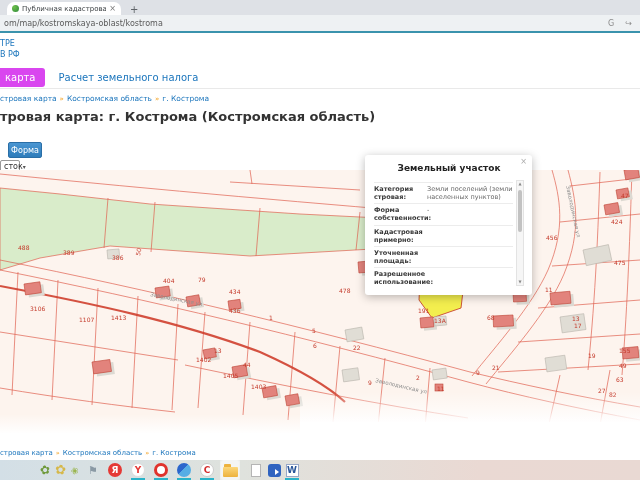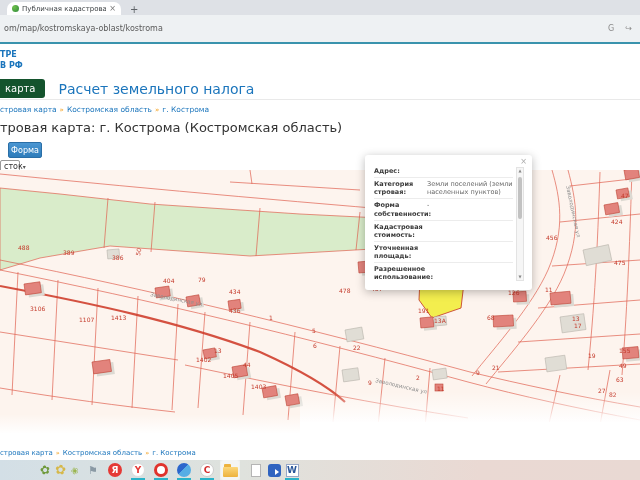--- a/index.html
+++ b/index.html
@@ -6,33 +6,33 @@
   body{width:640px;height:480px;overflow:hidden;position:relative;background:#fff;
        font-family:"DejaVu Sans",sans-serif;-webkit-font-smoothing:antialiased}
   
   .tabbar{height:15px;background:#dee1e6;display:flex;align-items:flex-end}
   .tab{width:104px;height:13px;background:#fff;border-radius:7px 7px 0 0;margin-left:7px;
        display:flex;align-items:center;gap:3px;padding:0 5px;font-size:7px;color:#3c4043}
   .favicon{width:7px;height:7px;border-radius:50%;background:radial-gradient(circle at 30% 30%,#6fbf4c,#2e8b3a);flex:none}
   .tab-title{flex:1;white-space:nowrap;overflow:hidden}
   .tab-close{color:#777;font-size:8px}
   .newtab{margin-left:9px;font-size:10px;color:#5f6368;line-height:10px}
-  .urlbar{height:27px;background:#eef1f3;display:flex;align-items:center;padding:0 4px;
+  .urlbar{height:16px;background:#eef1f3;display:flex;align-items:center;padding:0 4px;
           font-size:8px;color:#5a5a5a;position:relative}
   .url-icons{position:absolute;right:8px;display:flex;gap:11px;color:#8a8a8a;font-size:8px}
   .teal-line{height:2px;background:#3a93ad}
   
-  .logo{margin:5px 0 0 0;font-size:8px;font-weight:bold;color:#1b75bc;line-height:1.4}
+  .logo{margin:5px 0 0 0;font-size:8px;font-weight:normal;color:#1b75bc;line-height:1.4}
   .navtabs{margin-top:7px;height:21px;border-bottom:1px solid #e9e9e9;display:flex;align-items:center}
-  .tab-map{background:#14532d;color:#fff;font-size:10px;padding:4px 10px 4px 5px;border-radius:0 3px 3px 0}
-  .tab-tax{color:#1b75bc;font-size:14px;margin-left:13px;text-decoration:none}
+  .tab-map{background:#d946ef;color:#fff;font-size:10px;padding:4px 10px 4px 5px;border-radius:0 3px 3px 0}
+  .tab-tax{color:#1b75bc;font-size:10px;margin-left:13px;text-decoration:none}
   .crumbs{margin-top:5px;font-size:7.5px;white-space:nowrap}
   .crumbs a{color:#1b75bc;text-decoration:none}
   .crumbs .sep{color:#f39c12;padding:0 3px;font-size:7px}
-  h1{margin:6px 0 0 0;font-size:13px;font-weight:400;color:#333}
+  h1{margin:6px 0 0 0;font-size:13px;font-weight:700;color:#333}
   .find-btn{position:absolute;left:8px;top:142px;width:32px;height:14px;
             background:linear-gradient(#4a96d2,#2e7cba);border:1px solid #2a6ea6;border-radius:2px;
             color:#fff;font-size:8px;display:flex;align-items:center;justify-content:center}
   .select{position:absolute;left:0;top:160px;width:20px;height:13px;background:#fff;
           border:1px solid #999;border-radius:2px;font-size:8px;color:#333;
           display:flex;align-items:center;justify-content:space-between;padding:0 3px;box-sizing:border-box}
   .select .arr{font-size:6px;color:#555}
   
   .map{position:absolute;left:0;top:170px;width:640px;height:277px}
   svg{display:block;font-family:"DejaVu Sans",sans-serif}
@@ -304,35 +304,35 @@
   </defs>
   <rect x="300" y="222" width="340" height="55" fill="url(#fadeA)"></rect>
   <rect x="300" y="252" width="340" height="25" fill="#ffffff"></rect>
   <rect x="0" y="244" width="640" height="33" fill="url(#fadeA)"></rect>
   <rect x="0" y="266" width="640" height="11" fill="#ffffff"></rect>
 </svg>
 </div>
 
 <div class="popup">
   <span class="popup-close">×</span>
+  <div class="popup-title">Земельный участок</div>
   <div class="popup-body">
     <div id="popup-rows">
         <div class="prow">
-          <span class="rlabel">Адрес:</span>
         </div>
         <div class="prow">
           <span class="rlabel">Категория стровая:</span>
           <span class="rvalue">Земли поселений (земли населенных пунктов)</span>
         </div>
         <div class="prow">
           <span class="rlabel">Форма собственности:</span>
           <span class="rvalue">-</span>
         </div>
         <div class="prow">
-          <span class="rlabel">Кадастровая стоимость:</span>
+          <span class="rlabel">Кадастровая примерно:</span>
         </div>
         <div class="prow">
           <span class="rlabel">Уточненная площадь:</span>
         </div>
         <div class="prow">
           <span class="rlabel">Разрешенное использование:</span>
         </div>
       </div>
     <div class="pscroll">
       <span class="a">▲</span>

